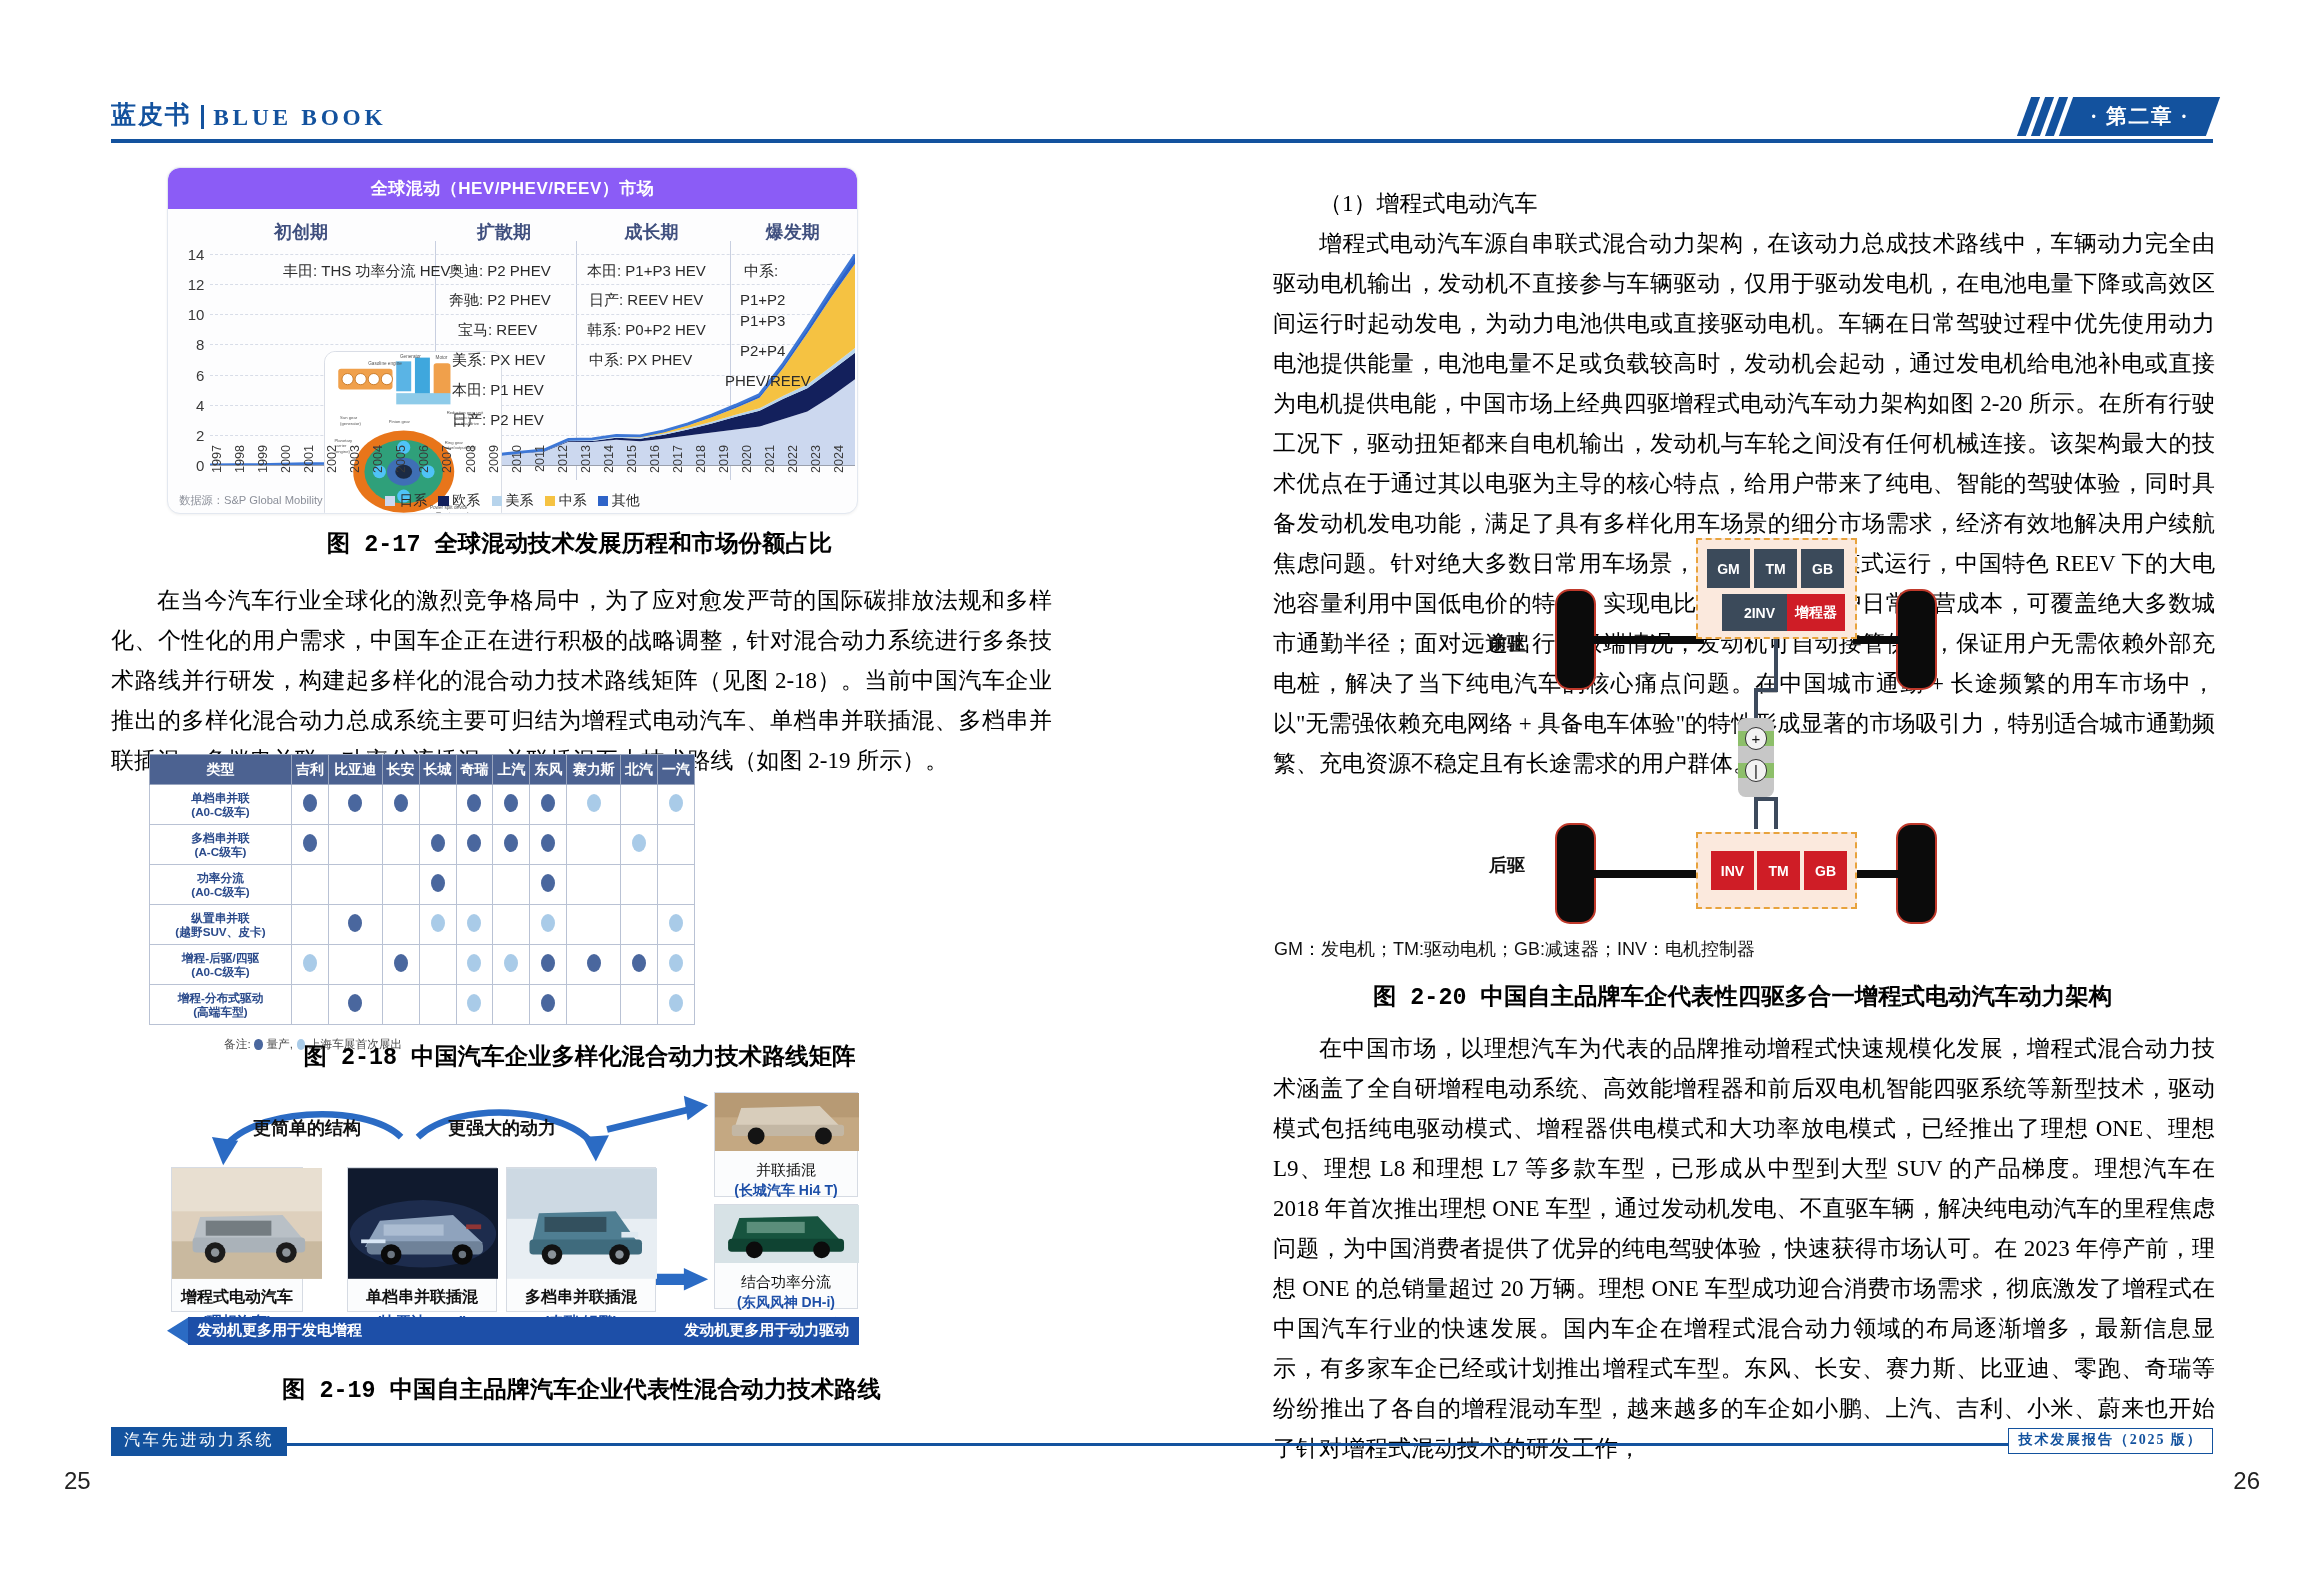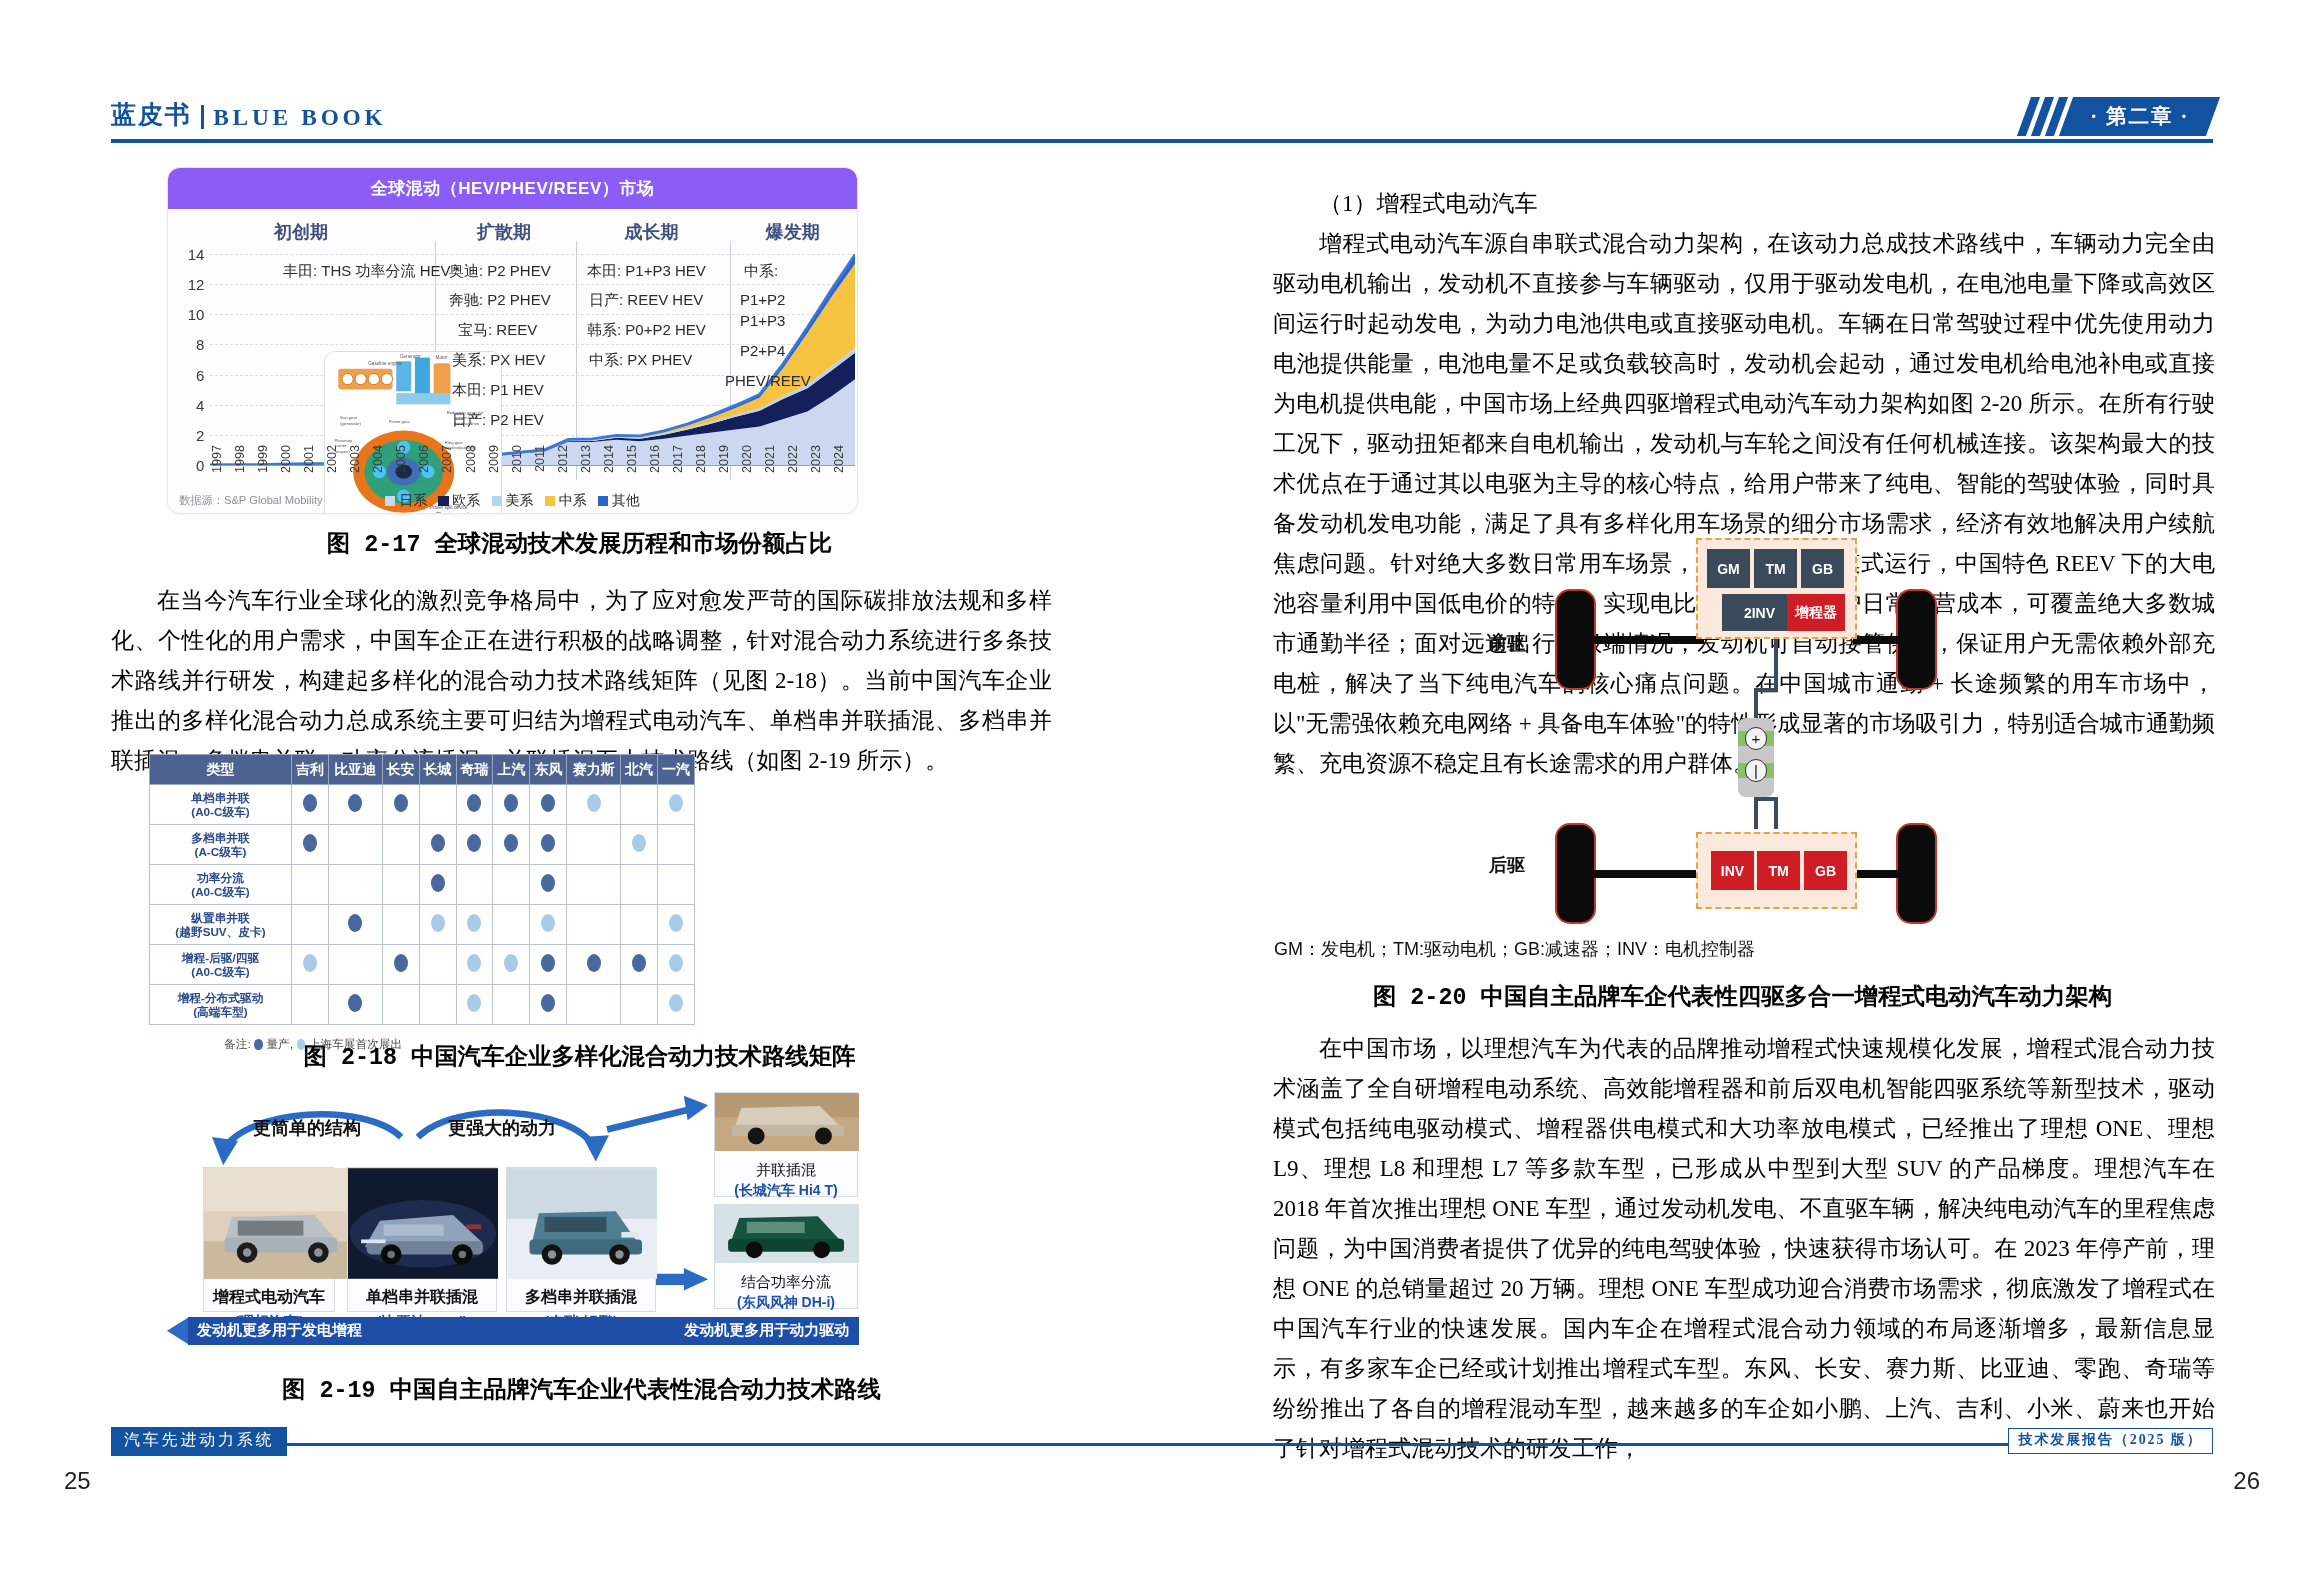--- a/index.html
+++ b/index.html
@@ -447,21 +447,21 @@
         <polygon points="458,74 444,48 472,46" fill="#2b6bc4"></polygon>
         <path d="M470,40 L560,18" stroke="#2b6bc4" stroke-width="7" fill="none"></path>
         <polygon points="578,14 552,4 556,30" fill="#2b6bc4"></polygon>
         <path d="M508,200 L556,200" stroke="#2b6bc4" stroke-width="12" fill="none"></path>
         <polygon points="578,200 552,188 552,212" fill="#2b6bc4"></polygon>
       </svg>
 
       <div class="arcLab" style="left:86px; top:24px;">更简单的结构</div>
       <div class="arcLab" style="left:281px; top:24px;">更强大的动力</div>
 
-      <div class="card" style="left:36px; top:75px; width:132px; height:145px;">
+      <div class="card" style="left:4px; top:75px; width:132px; height:145px;">
         <div class="ph">
           <svg width="150" height="111" viewBox="0 0 160 118">
             <rect width="160" height="118" fill="#ded0bd"></rect>
             <rect x="0" y="0" width="160" height="46" fill="#e8dfd1"></rect>
             <rect x="0" y="78" width="160" height="40" fill="#c9b99f"></rect>
             <path d="M22,78 L30,52 L118,50 L140,76 Z" fill="#b9c0c6"></path>
             <rect x="22" y="74" width="120" height="16" rx="4" fill="#aab2b9"></rect>
             <circle cx="46" cy="90" r="11" fill="#1c1c1c"></circle>
               <circle cx="46" cy="90" r="4.5" fill="#8e959b"></circle>
             <circle cx="122" cy="90" r="11" fill="#1c1c1c"></circle>

